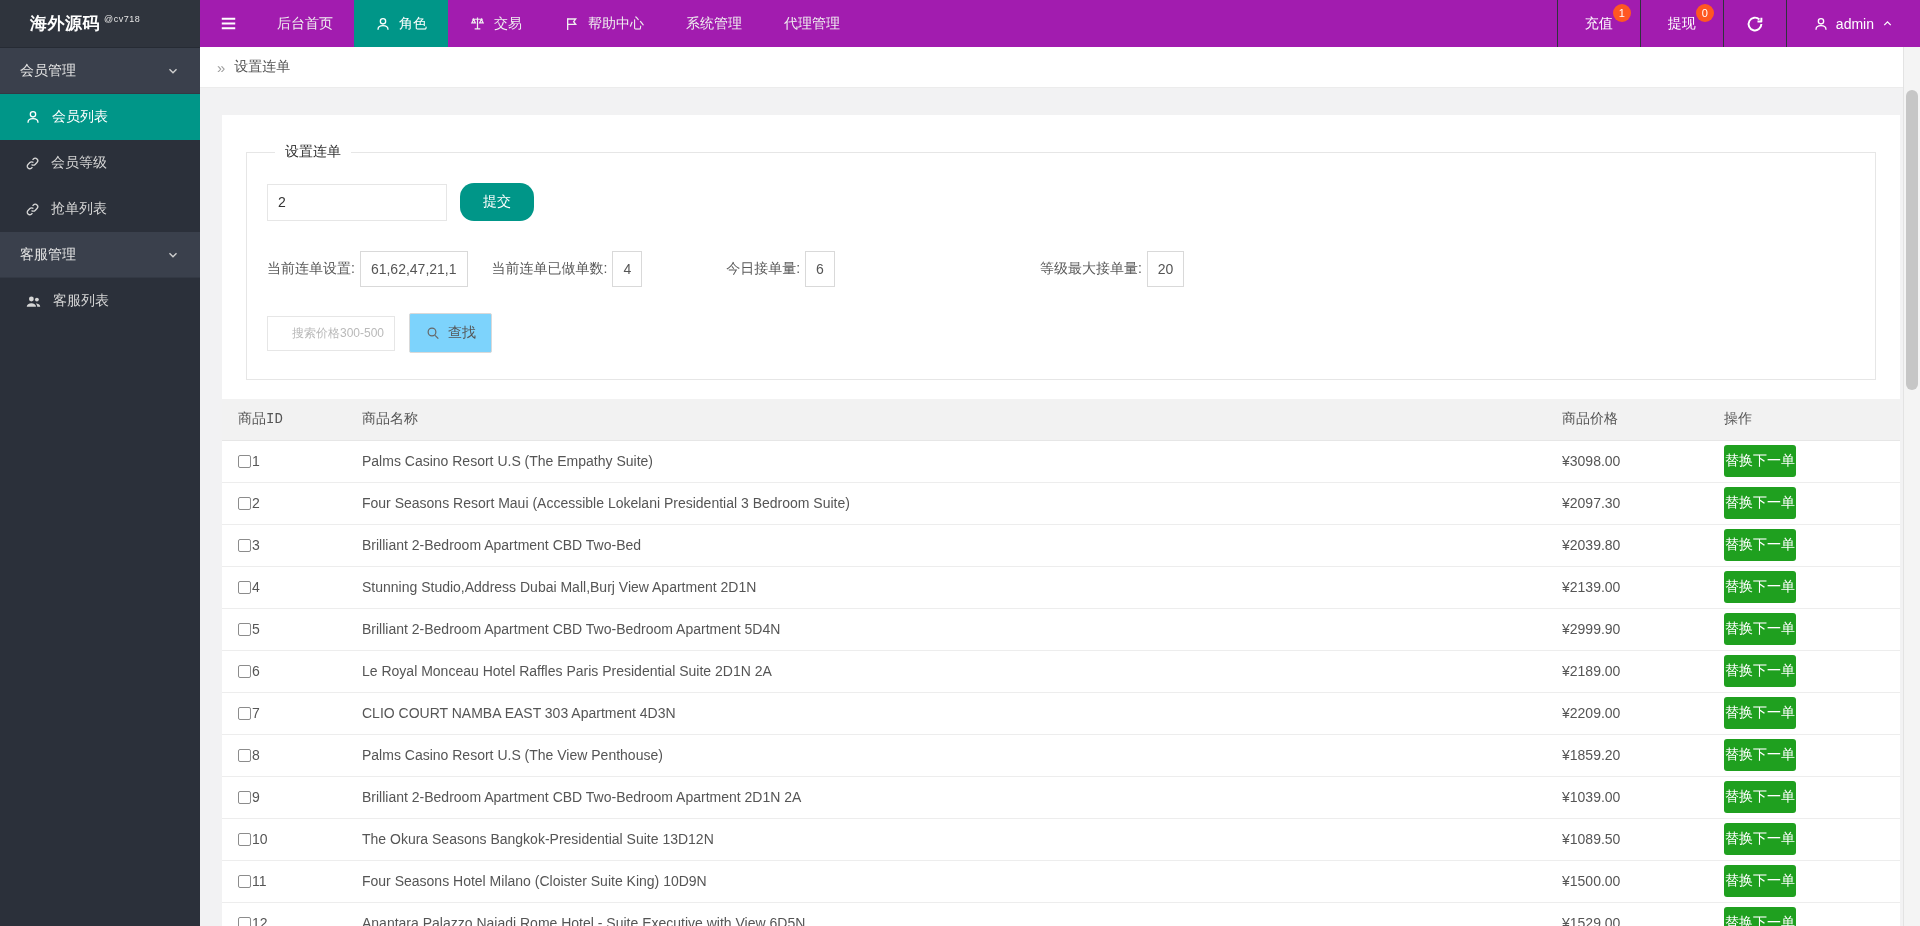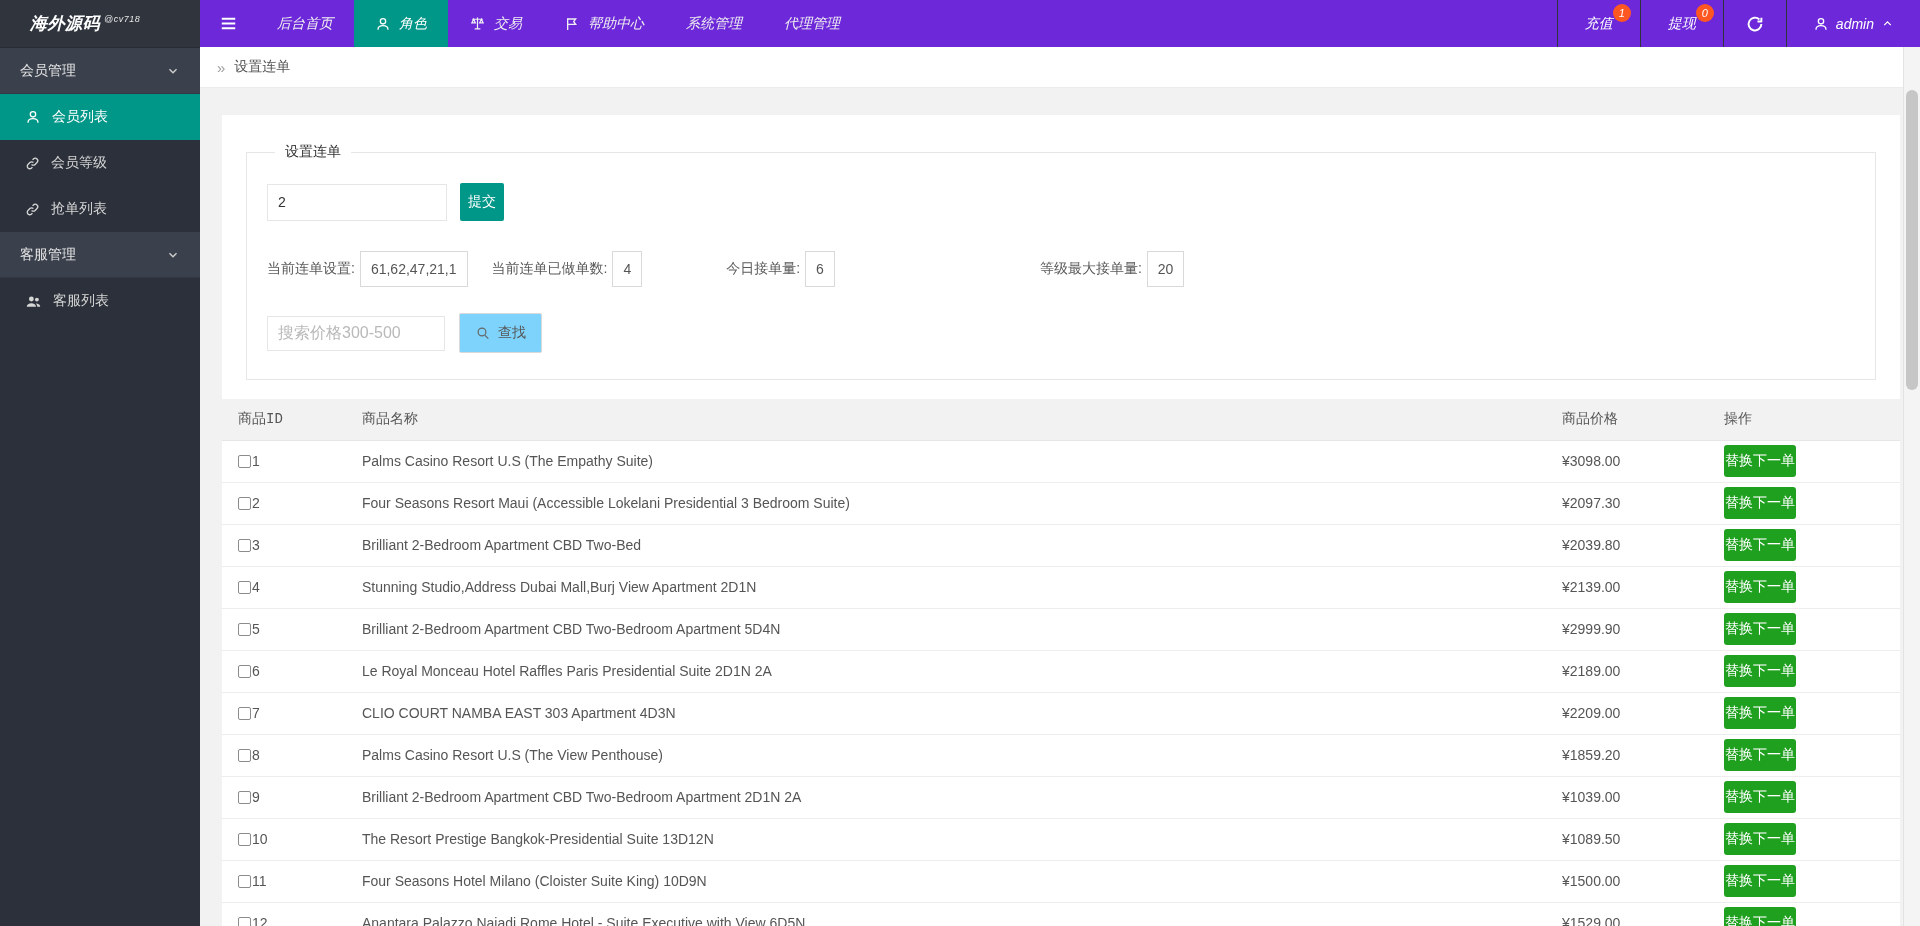--- a/index.html
+++ b/index.html
@@ -8,21 +8,21 @@
     width:1920px; height:926px; overflow:hidden;
     font-family:"Liberation Sans", sans-serif;
     background:#F2F2F3; color:#333;
   }
   .icon { display:inline-flex; align-items:center; justify-content:center; line-height:0; }
   .icon svg { display:block; }
 
   
   header {
     position:fixed; top:0; left:0; right:0; height:47px; z-index:20;
-    background:#6d28d9; color:#fff; display:flex; align-items:stretch;font-style:italic;
+    background:#a21caf; color:#fff; display:flex; align-items:stretch;
   }
   .logo {
     width:200px; background:#2F343D; display:flex; align-items:center;
     padding-left:30px; font-size:17px; font-weight:bold; letter-spacing:.5px;
   }
   .logo sup { font-size:9px; font-weight:normal; margin-left:4px; transform:translateY(-5px); color:#E6E6E6; }
   .hamburger { width:56px; display:flex; align-items:center; justify-content:center; cursor:pointer; color:#fff; }
   nav { display:flex; align-items:stretch; }
   .nav-item {
     padding:0 21px; display:flex; align-items:center; gap:8px;
@@ -71,35 +71,35 @@
 
   fieldset { margin:0 24px; border:1px solid #E6E6E6; padding:18px 20px 26px 20px; }
   legend { padding:0 10px; margin-left:8px; font-size:14px; color:#333; }
 
   .chain-row { margin-top:4px; display:flex; align-items:center; }
   .chain-input {
     width:180px; height:37px; border:1px solid #E6E6E6; padding:0 10px;
     font-size:14px; color:#333; outline:none; font-family:"Liberation Sans",sans-serif;
   }
   .submit-btn {
-    height:38px; width:44px; margin-left:13px; background:#009688; color:#fff;
-    border:none; border-radius:2px; font-size:14px; cursor:pointer;
+    height:38px; width:74px; margin-left:13px; background:#009688; color:#fff;
+    border:none; border-radius:14px; font-size:14px; cursor:pointer;
   }
 
   .stats { display:flex; align-items:flex-end; margin-top:30px; font-size:14px; color:#5A5A5A; flex-wrap:nowrap; }
   .stat { display:flex; align-items:center; margin-right:24px; }
   .stat:nth-child(2) { margin-right:84px; }
   .stat:nth-child(3) { margin-right:205px; }
   .stat-label { margin-right:5px; white-space:nowrap; }
   .stat-value { border:1px solid #D9D9D9; padding:9px 10px; color:#555; white-space:nowrap; }
 
   .search-row { margin-top:26px; display:flex; align-items:center; }
   .search-input {
-    width:178px; height:35px; border:1px solid #E6E6E6; padding:0 10px;
-    font-size:16px; color:#333; outline:none; font-family:"Liberation Sans",sans-serif;
+    width:128px; height:35px; border:1px solid #E6E6E6; padding:0 10px;
+    font-size:12px; color:#333; outline:none; font-family:"Liberation Sans",sans-serif;text-align:right;
   }
   .search-input::placeholder { color:#B9B9B9; }
   .search-btn {
     margin-left:14px; height:40px; padding:0 15px; background:#7dd3fc;
     border:1px solid #D9D9D9; border-radius:2px; font-size:14px; color:#555;
     display:flex; align-items:center; gap:7px; cursor:pointer;
     font-family:"Liberation Sans",sans-serif;
   }
 
   
@@ -380,21 +380,21 @@
             <td class="col-action"><button class="action-btn">替换下一单</button></td>
           </tr>
           <tr>
             <td class="col-id"><span class="checkbox"></span><span>9</span></td>
             <td class="col-name">Brilliant 2-Bedroom Apartment CBD Two-Bedroom Apartment 2D1N 2A</td>
             <td class="col-price">¥1039.00</td>
             <td class="col-action"><button class="action-btn">替换下一单</button></td>
           </tr>
           <tr>
             <td class="col-id"><span class="checkbox"></span><span>10</span></td>
-            <td class="col-name">The Resort Prestige Bangkok-Presidential Suite 13D12N</td>
+            <td class="col-name">The Okura Seasons Bangkok-Presidential Suite 13D12N</td>
             <td class="col-price">¥1089.50</td>
             <td class="col-action"><button class="action-btn">替换下一单</button></td>
           </tr>
           <tr>
             <td class="col-id"><span class="checkbox"></span><span>11</span></td>
             <td class="col-name">Four Seasons Hotel Milano (Cloister Suite King) 10D9N</td>
             <td class="col-price">¥1500.00</td>
             <td class="col-action"><button class="action-btn">替换下一单</button></td>
           </tr>
           <tr>

